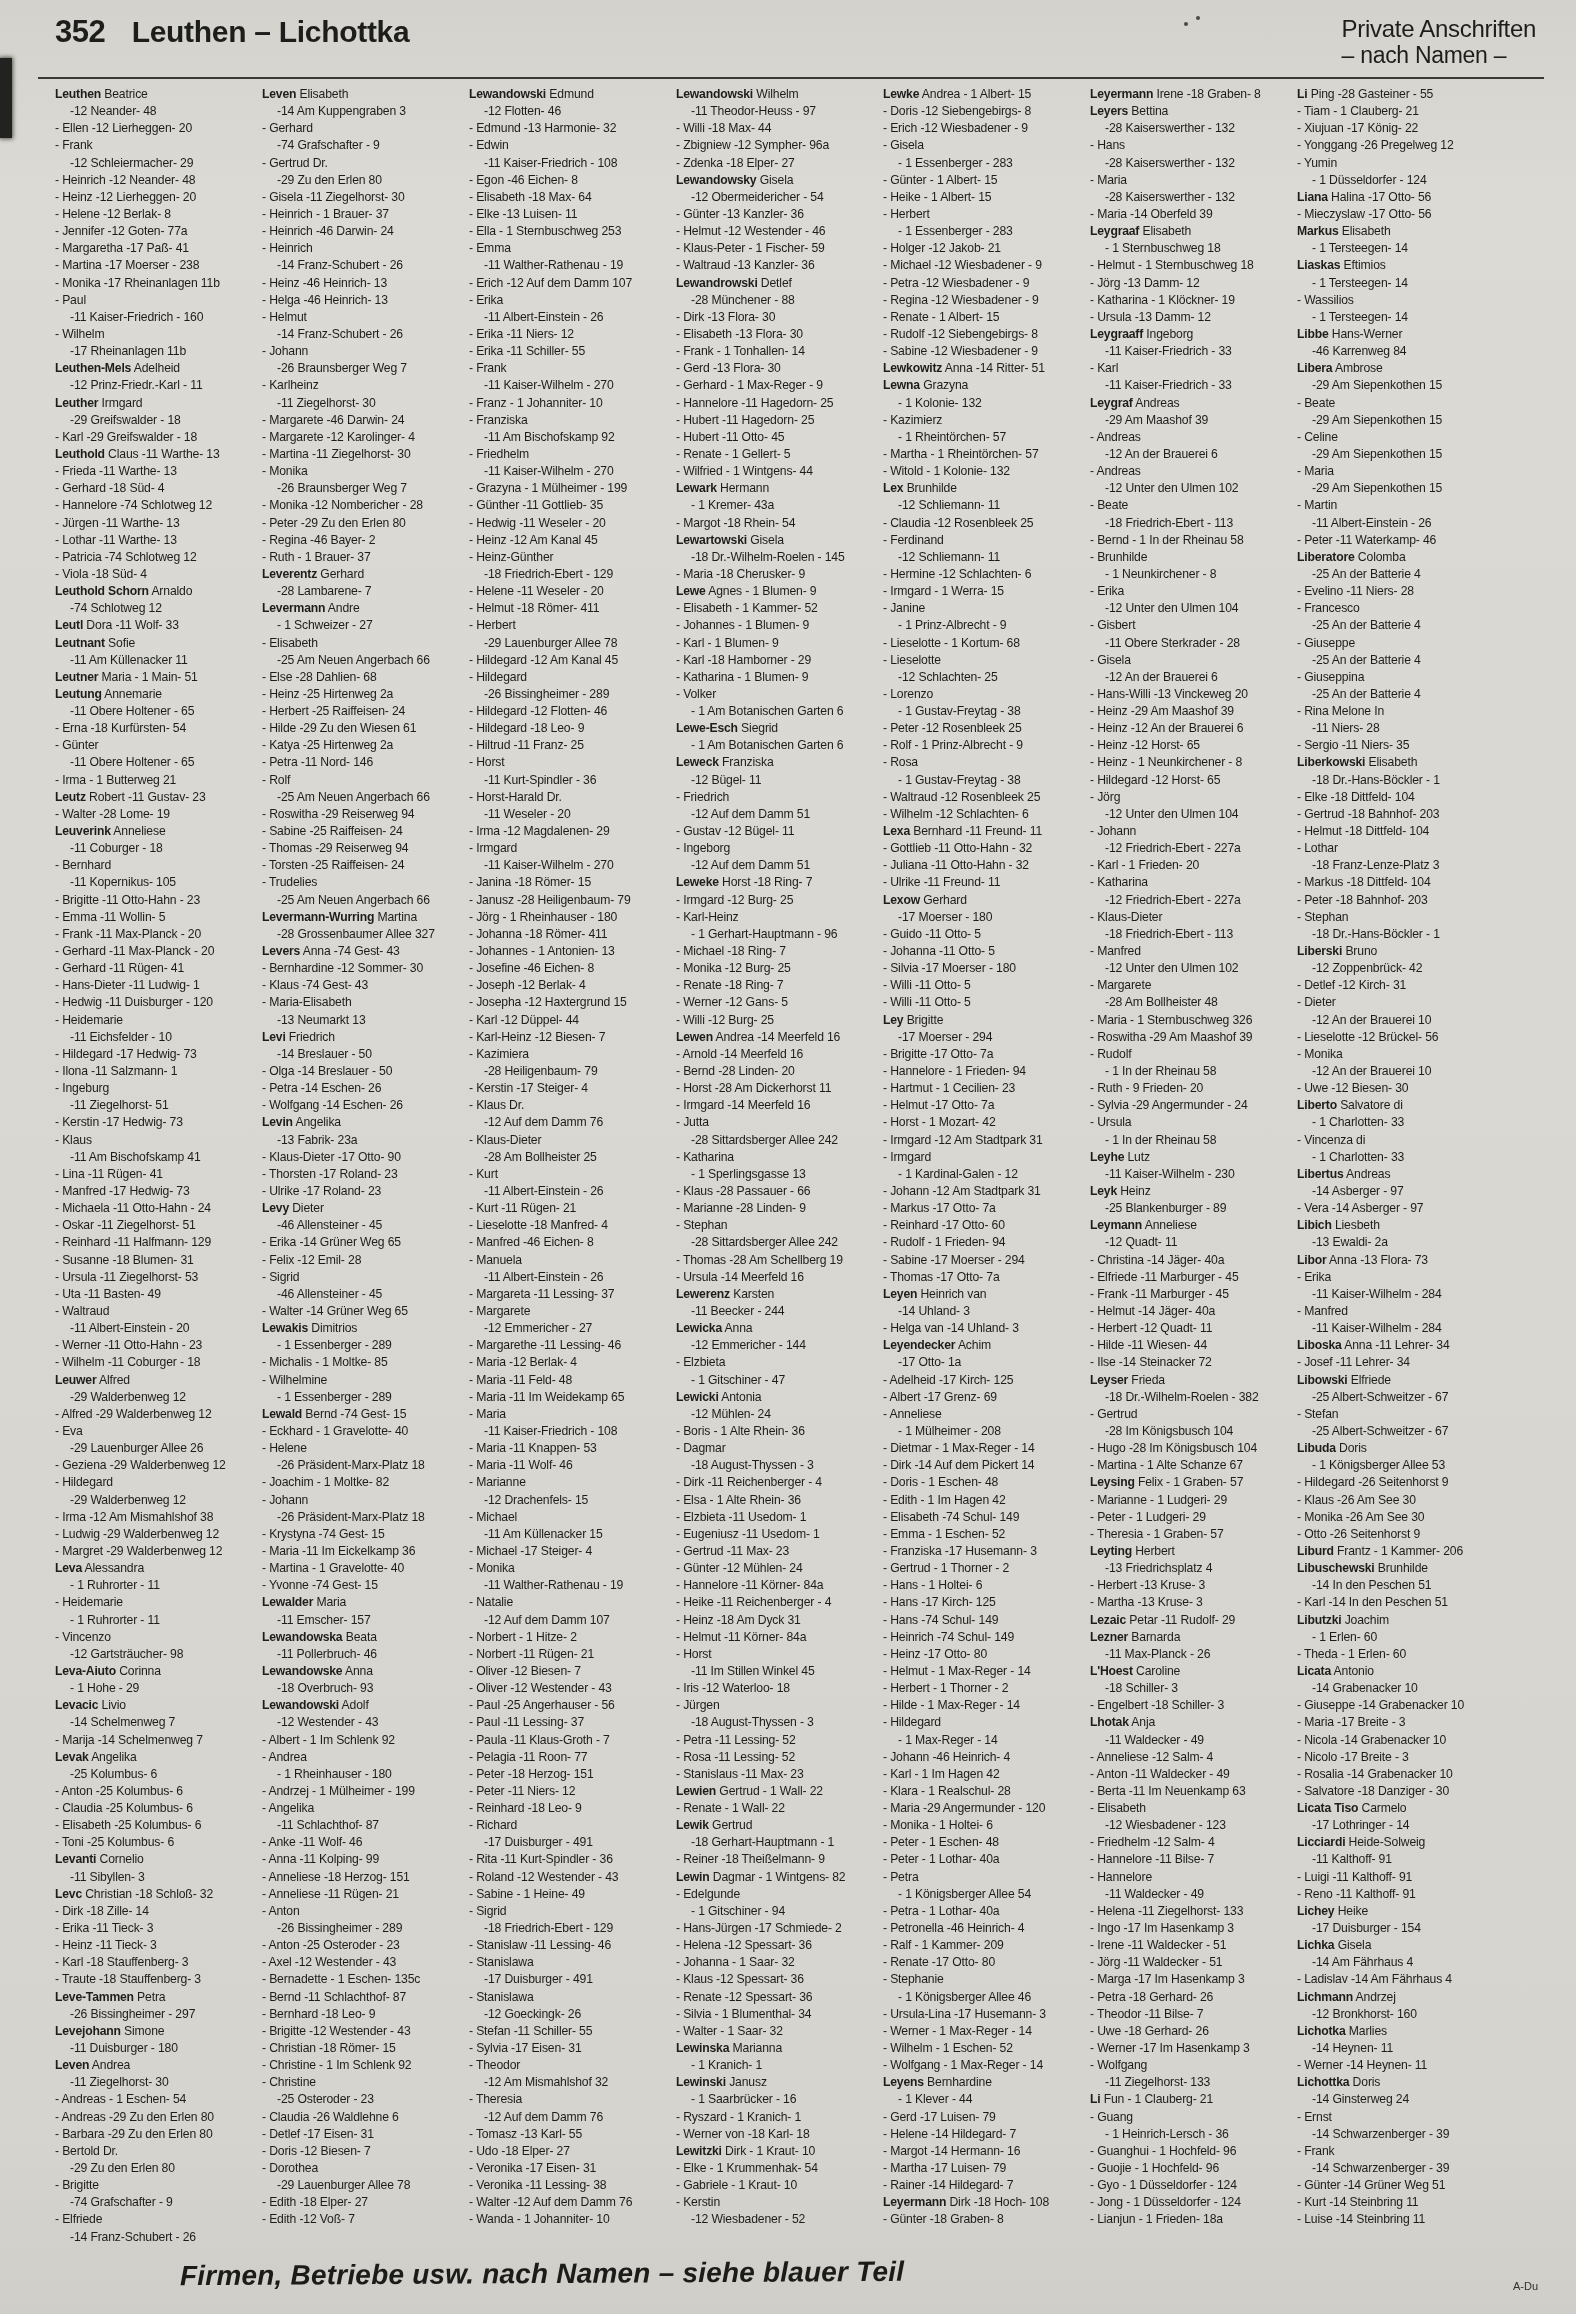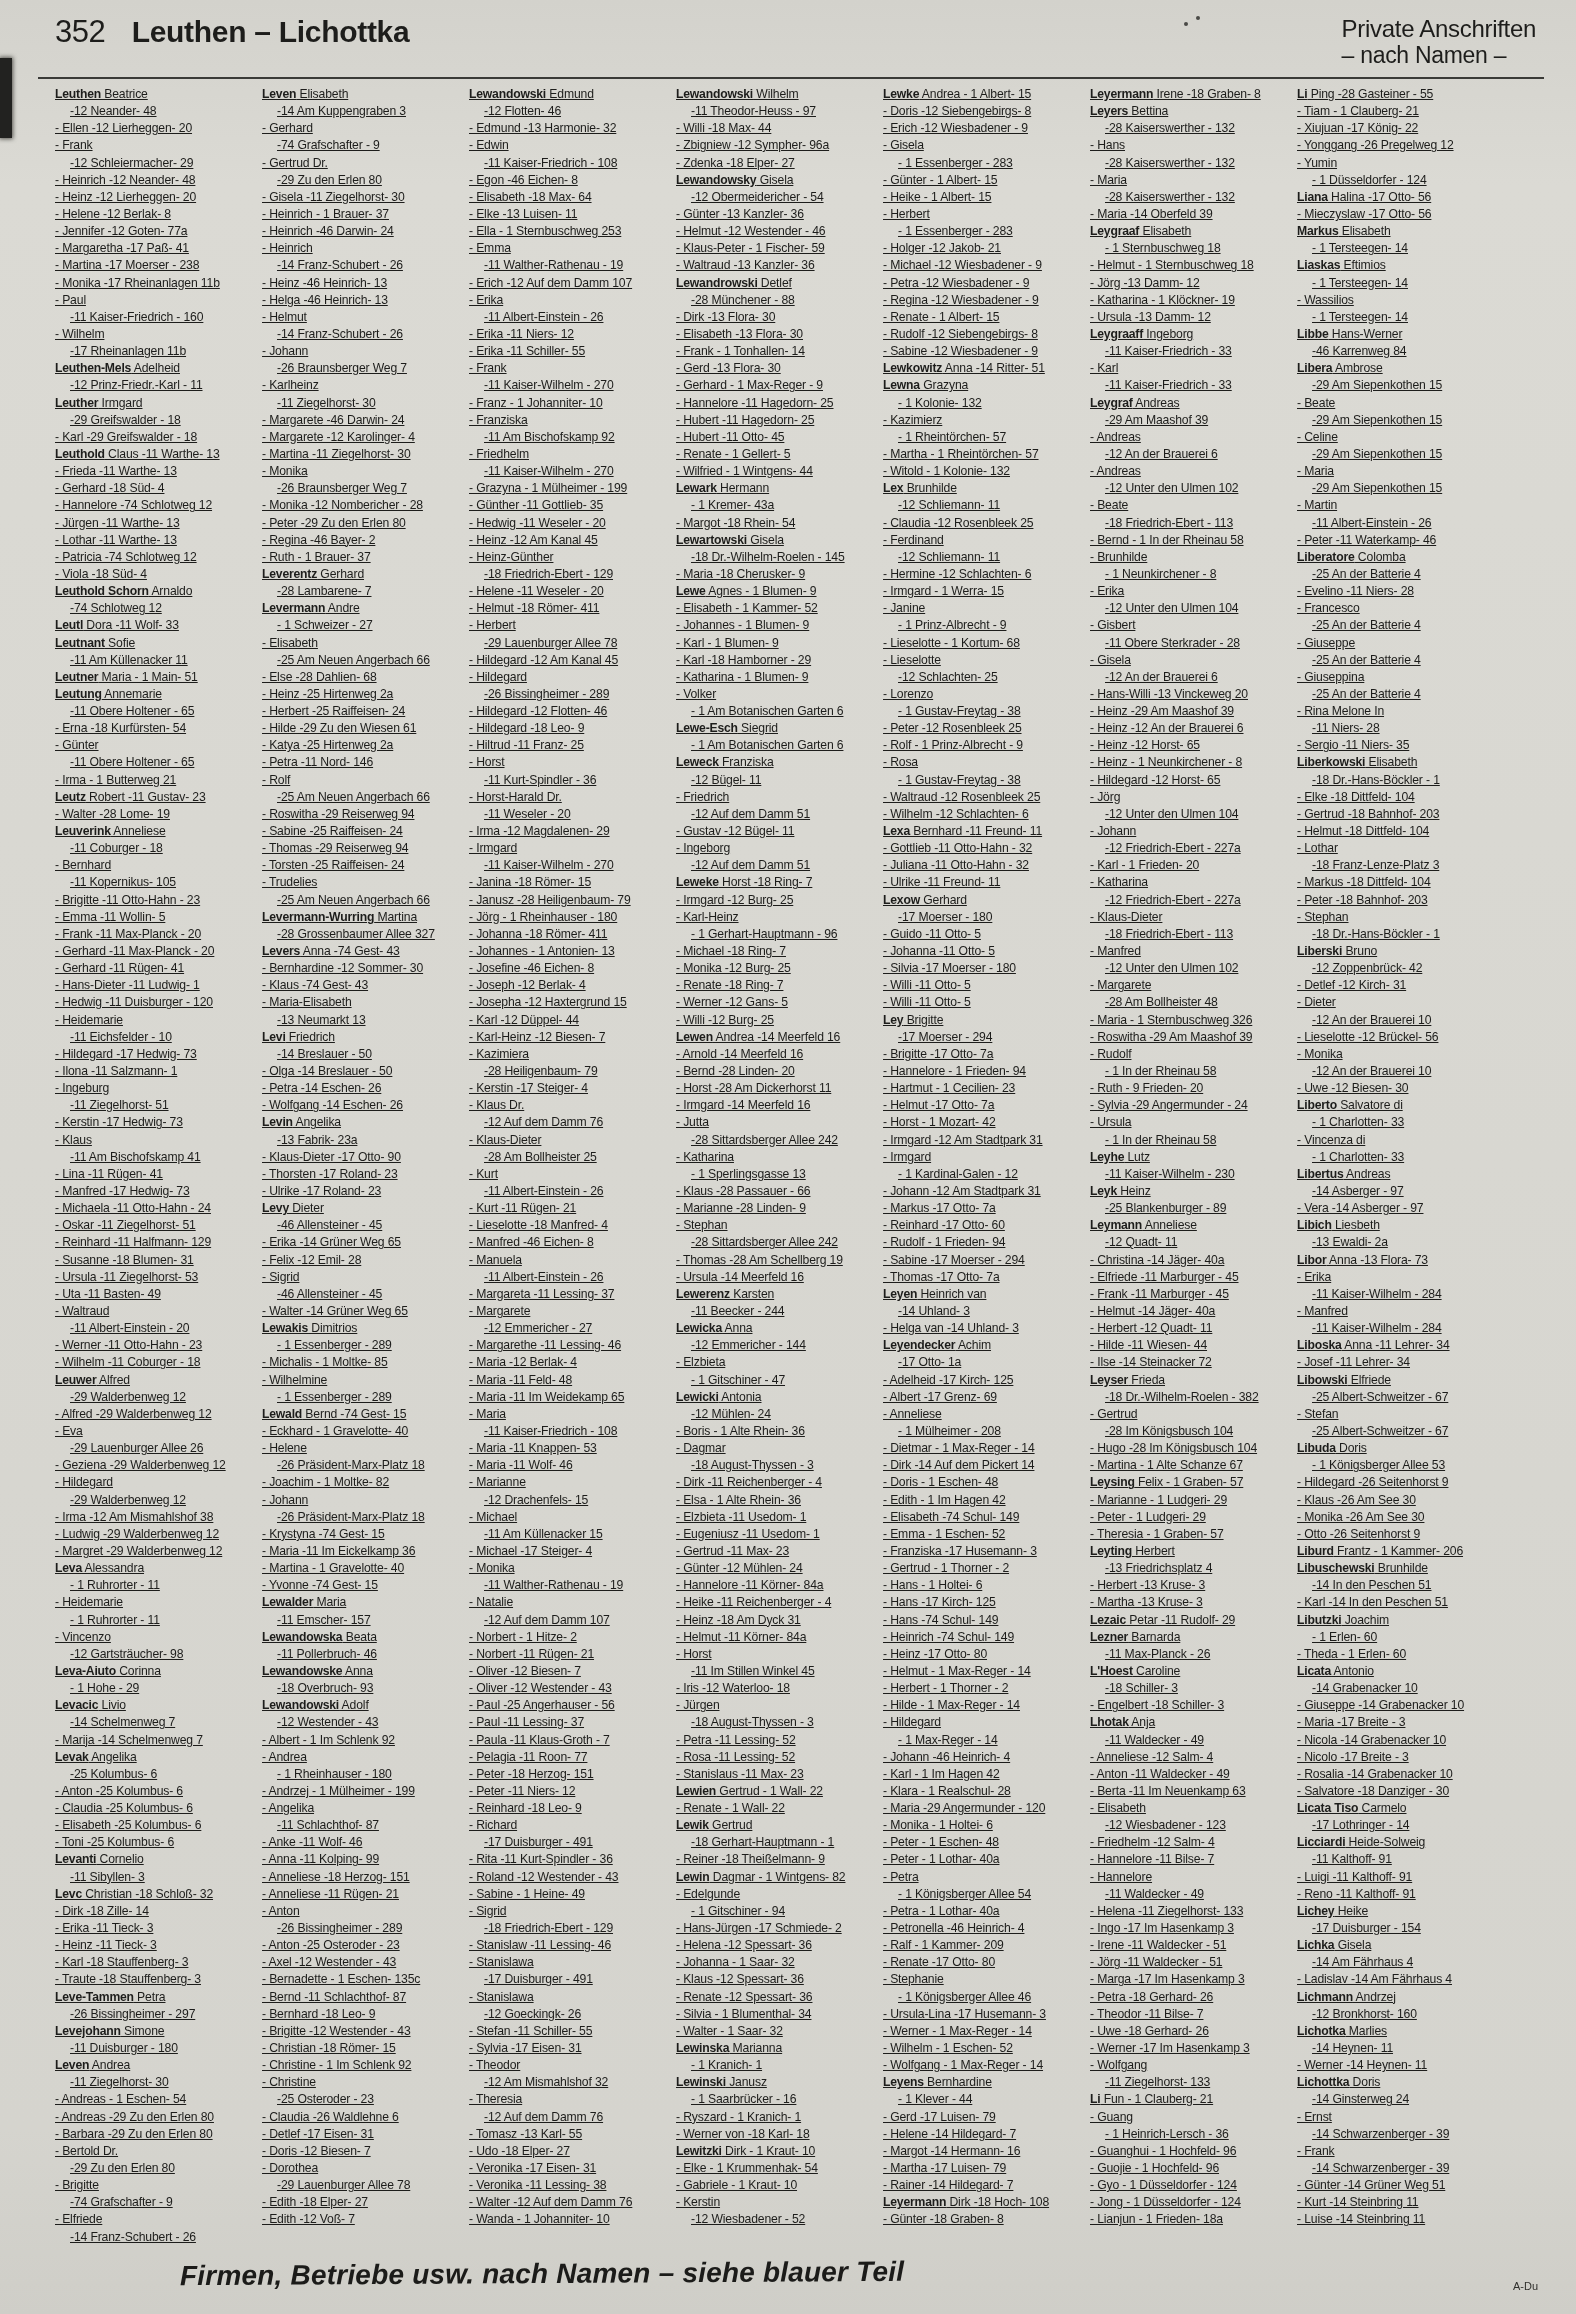--- a/index.html
+++ b/index.html
@@ -2,29 +2,29 @@
 <html><head>
 <meta charset="utf-8">
 <style>
   html,body{margin:0;padding:0;}
   body{
     width:1576px;height:2314px;position:relative;overflow:hidden;
     background:linear-gradient(180deg,#d3d2cc 0%,#dbdad4 8%,#d8d7d1 50%,#d5d4ce 92%,#cfcec8 100%);
     font-family:"Liberation Sans",sans-serif;color:#1d1d1b;
   }
   .page-header{position:absolute;top:14px;left:55px;right:40px;height:60px;}
-  .pagenum{font-size:31px;font-weight:normal;letter-spacing:-0.5px;display:inline-block;vertical-align:baseline;}
+  .pagenum{font-size:31px;font-weight:bold;letter-spacing:-0.5px;display:inline-block;vertical-align:baseline;}
   .page-title{font-size:30px;font-weight:bold;margin-left:22px;letter-spacing:-0.3px;display:inline-block;}
   .header-right{position:absolute;right:0;top:2px;text-align:left;font-weight:normal;line-height:26px;}
   .header-right .l1{font-size:24px;letter-spacing:-0.3px;}
   .header-right .l2{font-size:23px;letter-spacing:-0.3px;}
   .header-rule{position:absolute;top:77px;left:38px;right:32px;height:2px;background:#3a3a37;}
   .thumb-tab{position:absolute;left:0;top:58px;width:12px;height:80px;background:#222220;box-shadow:0 0 4px 1px #55544f;}
   .ink-speck{position:absolute;width:4px;height:4px;border-radius:50%;background:#4a4a46;}
-  .columns{position:absolute;top:86px;left:55px;display:flex;gap:11px;text-decoration:underline;}
+  .columns{position:absolute;top:86px;left:55px;display:flex;gap:11px;}
   .col{width:196px;flex:0 0 196px;font-size:12.2px;line-height:17.15px;letter-spacing:-0.15px;}
   .line{white-space:nowrap;height:17.15px;}
   .line.addr{padding-left:15px;}
   .surname{font-weight:bold;letter-spacing:-0.2px;}
   .page-footer{position:absolute;left:0;right:0;top:2252px;height:62px;}
   .footer-notice{
     position:absolute;left:180px;top:6px;font-size:28px;font-weight:bold;font-style:italic;
     letter-spacing:0.2px;transform:rotate(-0.35deg);color:#1b1b19;
   }
   .footer-volume{position:absolute;right:38px;top:28px;font-size:11px;font-weight:normal;color:#30302d;}

